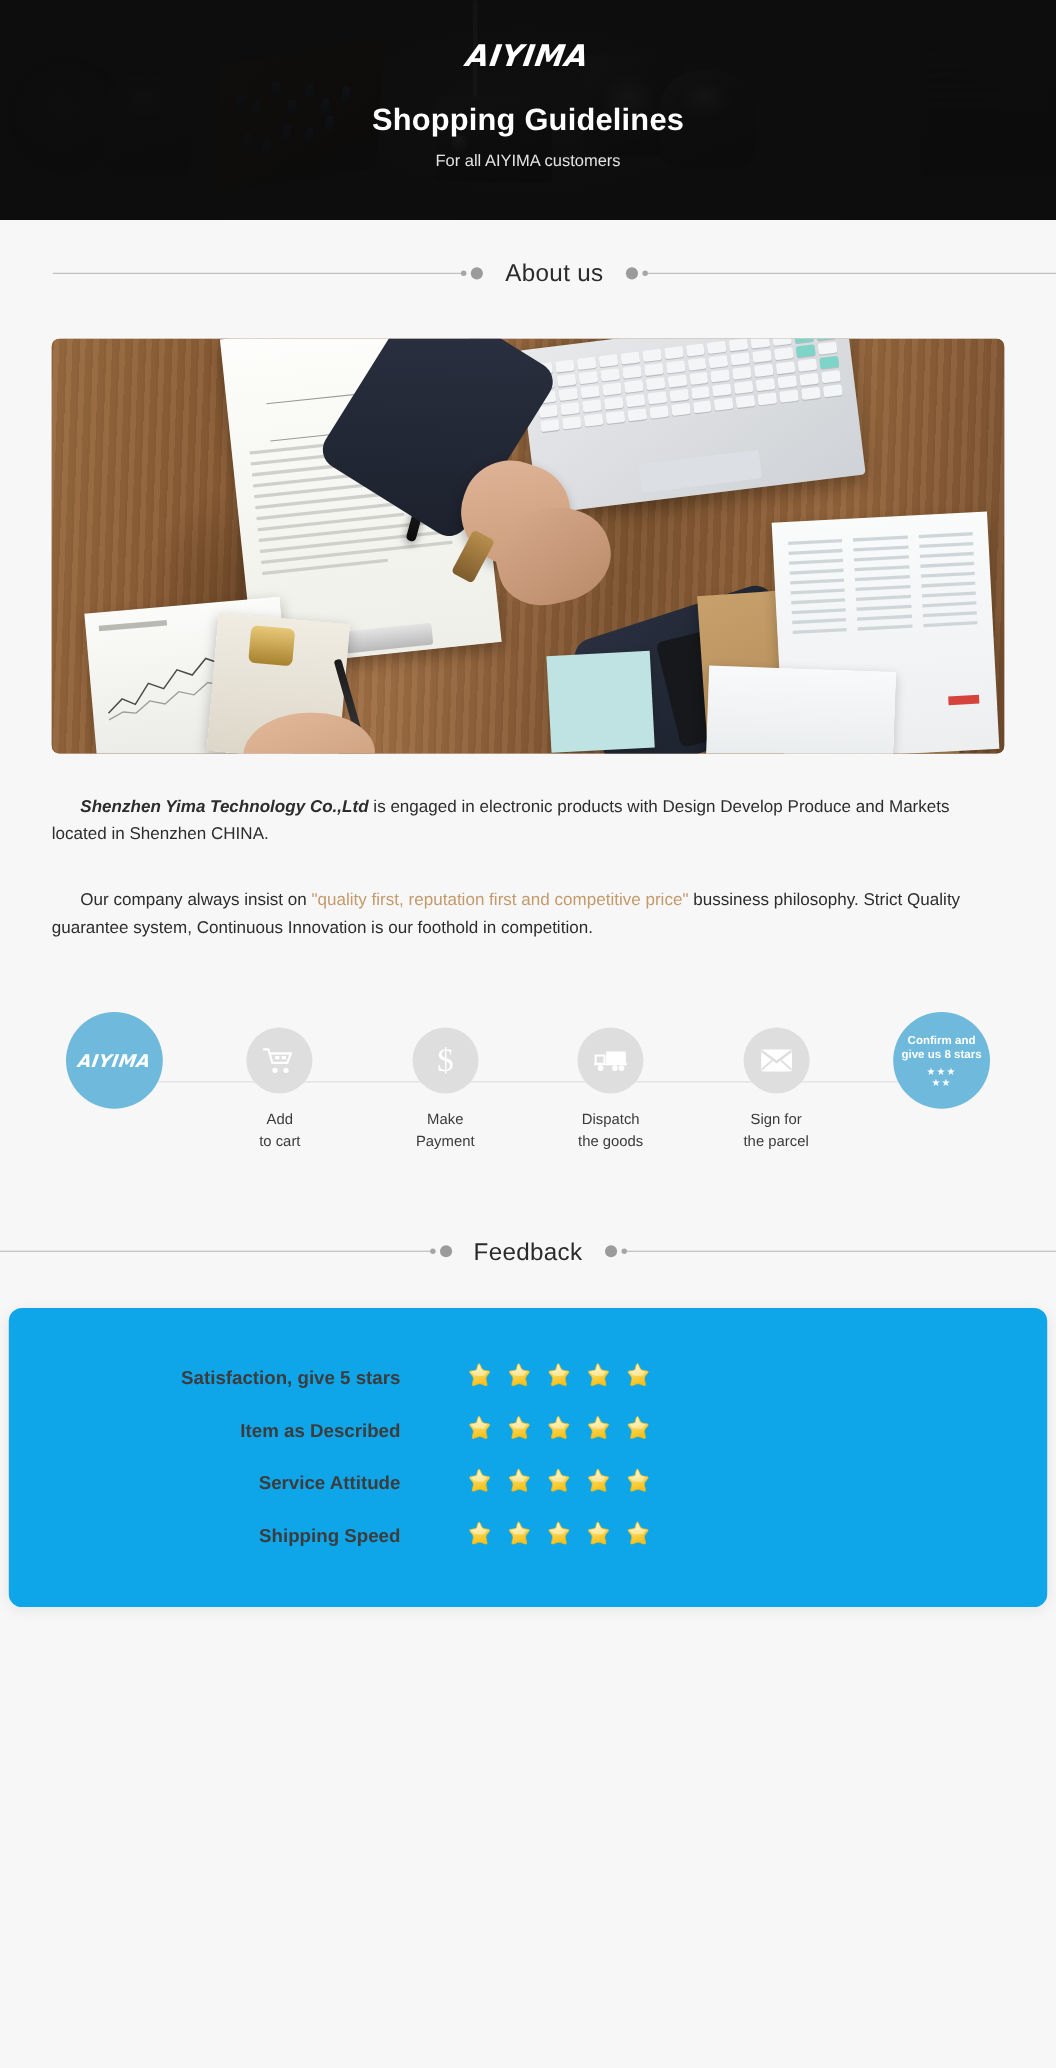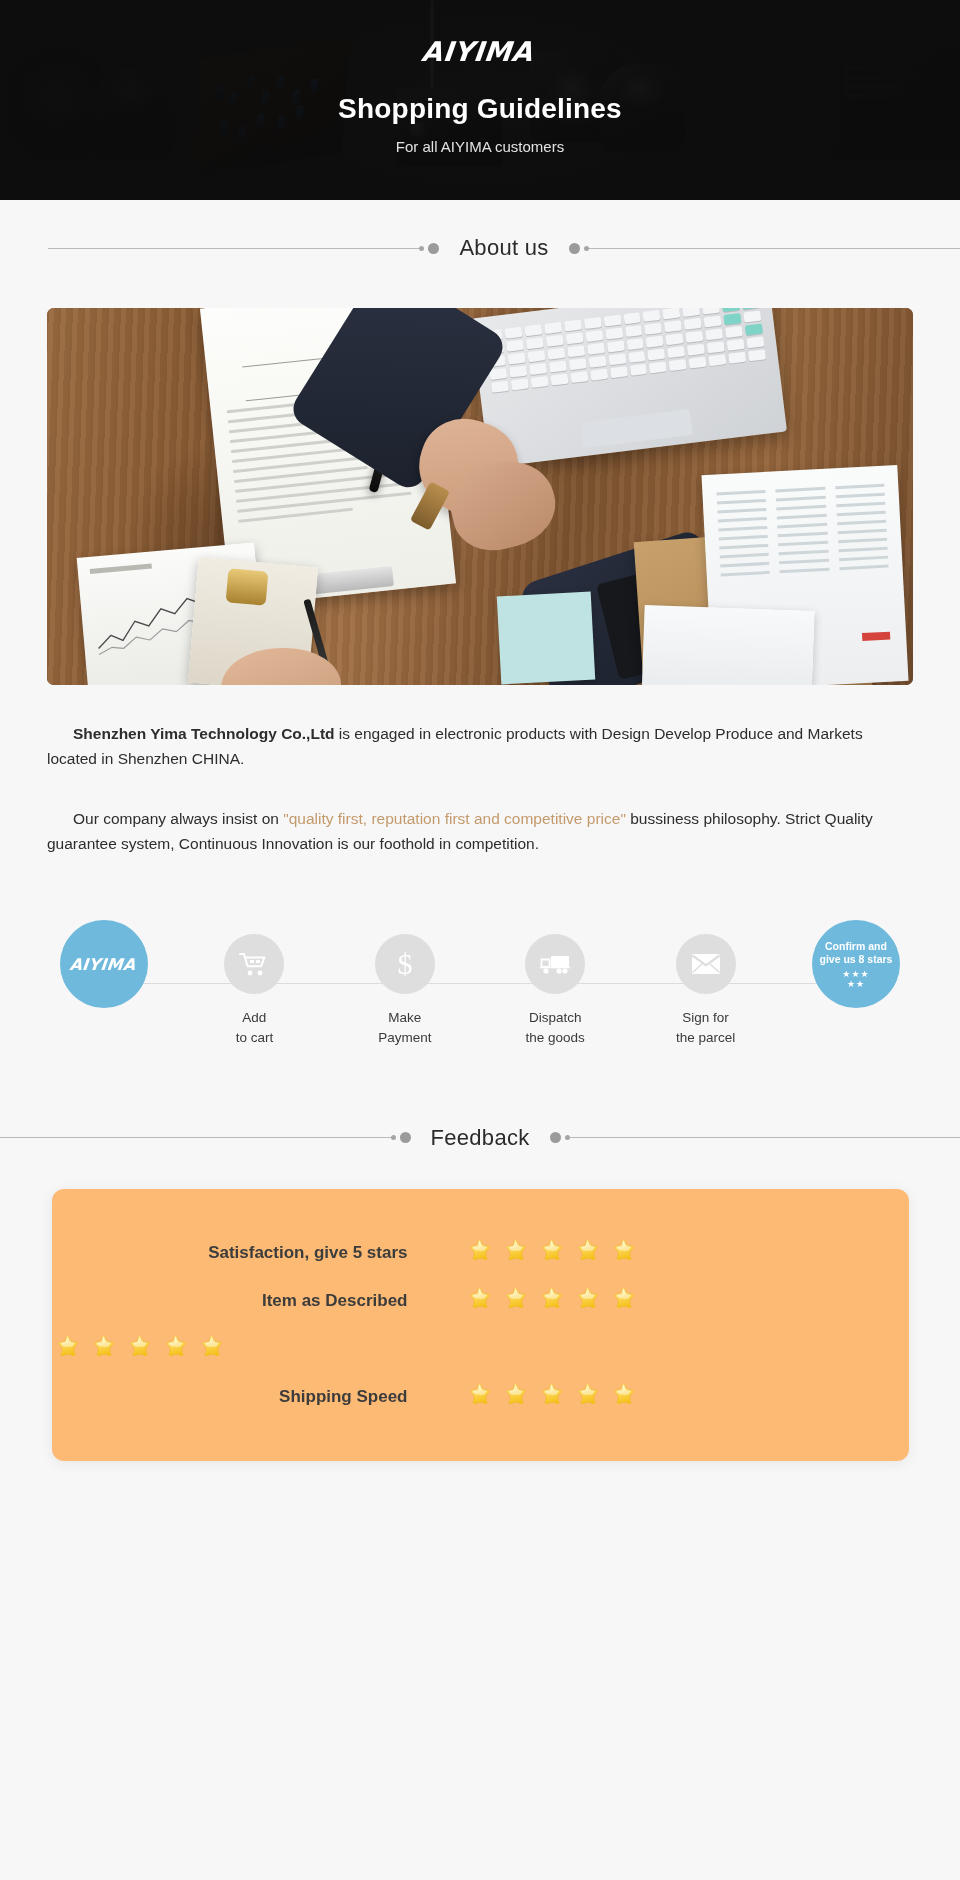--- a/index.html
+++ b/index.html
@@ -218,21 +218,21 @@
   .docR .red { position:absolute; right:16px; bottom:42px; width:28px; height:8px; background:#d4433c; }
   .docB { left:596px; top:300px; width:170px; height:96px; background:linear-gradient(#f8f9fa,#e7eaec);
           transform:rotate(2deg); box-shadow:0 3px 10px rgba(0,0,0,.2); }
 
   .about-text {
     width:866px; margin:36px auto 0;
     font-size:15.5px; line-height:1.62; color:#2d2d2d;
   }
   .about-text p { margin-bottom:18px; text-indent:26px; }
   .about-text p:last-child { margin-bottom:0;margin-top:35px; }
-  .about-text strong { font-weight:bold; }
+  .about-text strong { font-weight:bold;font-style:italic; }
   .quote { color:#c49a6c; }
 
   
   .shopping-wrap { margin-top:78px; }
   .steps {
     position:relative;
     width:866px; margin:40px auto 0;
     display:flex; align-items:flex-start; justify-content:space-between;
     padding:0 2px;
   }
@@ -262,22 +262,22 @@
   .confirm-stars span { letter-spacing:1px; font-size:9px; color:#fff; line-height:1; }
   .step-label {
     margin-top:14px; font-size:13.5px; line-height:1.42; color:#3a3a3a; text-align:center; white-space:pre-line;
   }
   .step.brandstep .step-label, .step.confirmstep .step-label { visibility:hidden; }
   .ico svg { display:block; }
 
   
   .feedback-wrap { margin-top:78px; }
   .fb-card {
-    width:857px; margin:38px auto 0;
-    background:#fdba74; border-radius:12px;
+    width:944px; margin:38px auto 0;
+    background:#0ea5e9; border-radius:12px;
     box-shadow:0 2px 14px rgba(0,0,0,.07);
     padding:40px 0 40px;
   }
   .fb-row {
     display:flex; align-items:center;
     padding:9px 0;
   }
   .fb-label {
     width:412px; text-align:right; padding-right:56px;
     font-size:17px; font-weight:bold; color:#3c3c3c;
@@ -741,20 +741,21 @@
                 <stop offset="62%" stop-color="#fad24a"></stop>
                 <stop offset="100%" stop-color="#f5c21e"></stop>
               </linearGradient>
             </defs>
             <path d="M16 1.6c1 0 2 4.2 3.4 5.6 1.5 1.5 6 .9 6.6 2 .6 1.1-2.8 3.6-3.4 5.7-.6 2.2 1.7 6.3.8 7.3-.9 1-4.5-1.6-6.8-1.6-2.3 0-5.9 2.6-6.8 1.6-.9-1 1.4-5.1.8-7.3-.6-2.1-4-4.6-3.4-5.7.6-1.1 5.1-.5 6.6-2C13.9 5.8 15 1.6 16 1.6z" fill="url(#sg1_4)" stroke="#edb91c" stroke-width="0.7"></path>
             <path d="M16 3.4c.7 0 1.5 3.2 2.6 4.3 1.1 1.1 4.4.7 4.8 1.5.3.7-2 2.5-2.5 4-2 .2-6.9.4-9.3-.5-.5-1.2-2.6-2.9-2.3-3.5.4-.8 3.7-.4 4.8-1.5C15.1 6.6 15.3 3.4 16 3.4z" fill="rgba(255,255,255,0.42)"></path>
           </svg>
         </div>
     </div>
     <div class="fb-row">
+      <div class="fb-label">Service Attitude</div>
       <div class="fb-stars">
           <svg class="star" viewBox="0 0 32 31">
             <defs>
               <linearGradient id="sg2_0" x1="0" y1="0" x2="0.25" y2="1">
                 <stop offset="0%" stop-color="#fdf3b6"></stop>
                 <stop offset="38%" stop-color="#fbe383"></stop>
                 <stop offset="62%" stop-color="#fad24a"></stop>
                 <stop offset="100%" stop-color="#f5c21e"></stop>
               </linearGradient>
             </defs>

